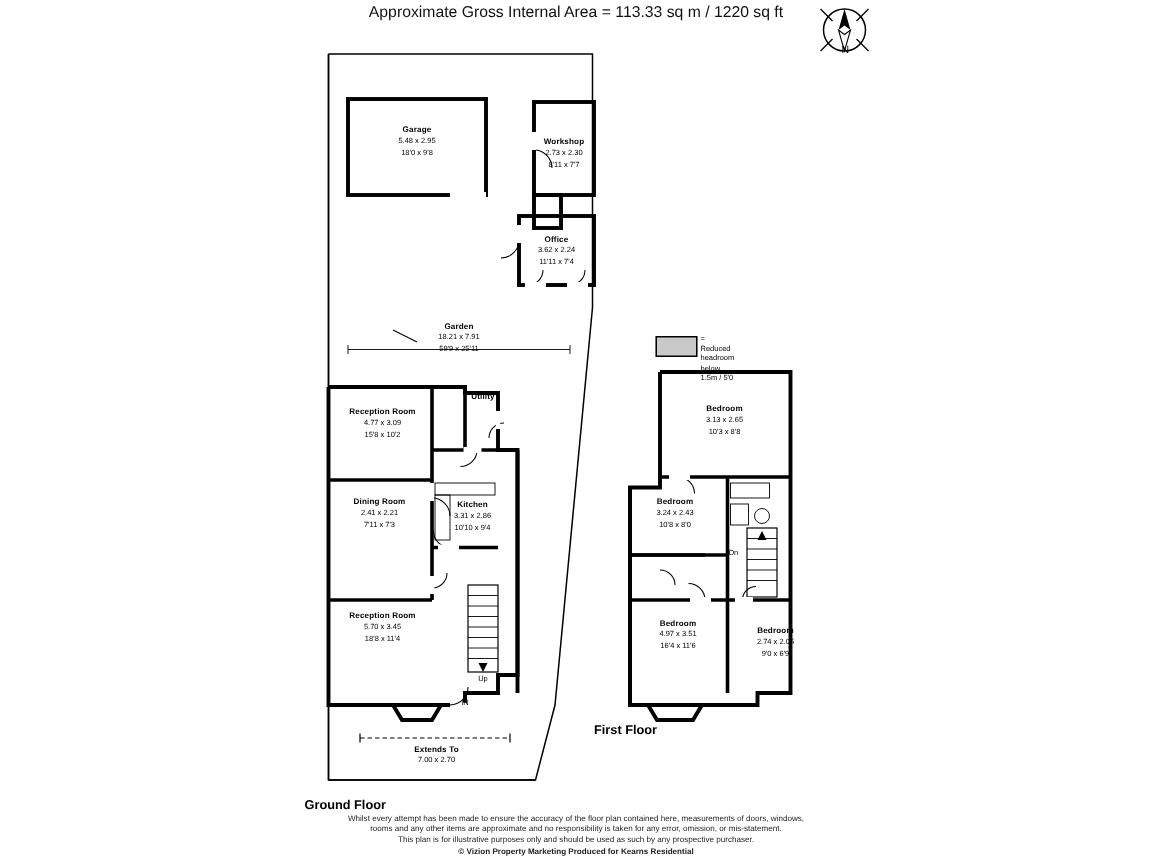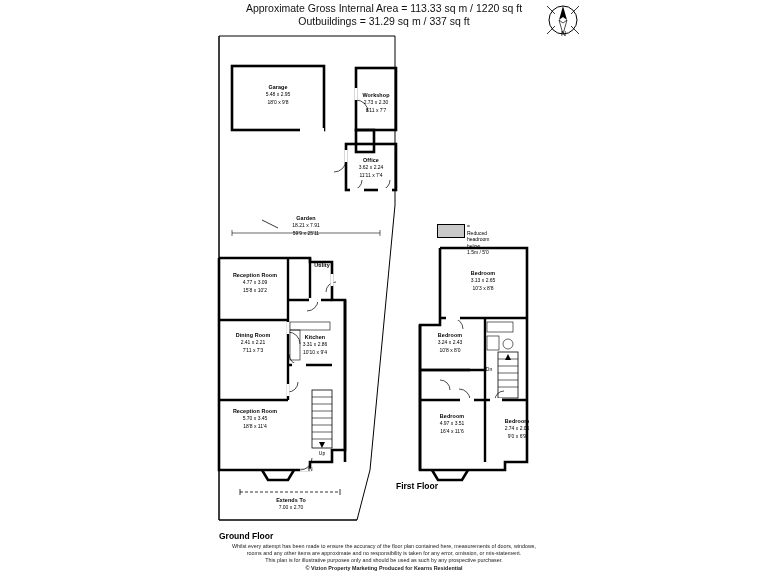--- a/index.html
+++ b/index.html
@@ -40,21 +40,20 @@
   .footer div{font-size:5.4px;line-height:7.2px;color:#222;}
   .footer .b{font-weight:bold;}
 </style>
 </head>
 <body>
 
 <div id="root">
 
   <div class="header">
     <div>Approximate Gross Internal Area = 113.33 sq m / 1220 sq ft</div>
-    <div>Outbuildings = 31.29 sq m / 337 sq ft</div>
   </div>
 
   <div class="compass">
     <svg width="40" height="40" viewBox="0 0 40 40">
       <circle cx="20" cy="18" r="14" fill="none" stroke="#000" stroke-width="1"></circle>
       <polygon points="20,4 24,18 20,15 16,18" fill="#000"></polygon>
       <polygon points="20,32 24,18 20,21 16,18" fill="#fff" stroke="#000" stroke-width="0.7"></polygon>
       <line x1="4" y1="4" x2="12" y2="12" stroke="#000" stroke-width="0.8"></line>
       <line x1="36" y1="4" x2="28" y2="12" stroke="#000" stroke-width="0.8"></line>
       <line x1="4" y1="32" x2="12" y2="24" stroke="#000" stroke-width="0.8"></line>
@@ -270,21 +269,21 @@
   </div>
 
   <div class="legend" style="left:437px;top:224px;">
     <div class="sw"></div>
     <div class="lt">
       <div>= Reduced headroom</div>
       <div>below 1.5m / 5'0</div>
     </div>
   </div>
 
-  <div class="plantitle" style="left:219px;top:531px;">Ground Floor</div>
+  <div class="plantitle" style="left:203px;top:531px;">Ground Floor</div>
   <div class="plantitle" style="left:396px;top:481px;">First Floor</div>
 
   <div class="footer">
     <div>Whilst every attempt has been made to ensure the accuracy of the floor plan contained here, measurements of doors, windows,</div>
     <div>rooms and any other items are approximate and no responsibility is taken for any error, omission, or mis-statement.</div>
     <div>This plan is for illustrative purposes only and should be used as such by any prospective purchaser.</div>
     <div class="b">© Vizion Property Marketing    Produced for Kearns Residential</div>
   </div>
 
 </div>

